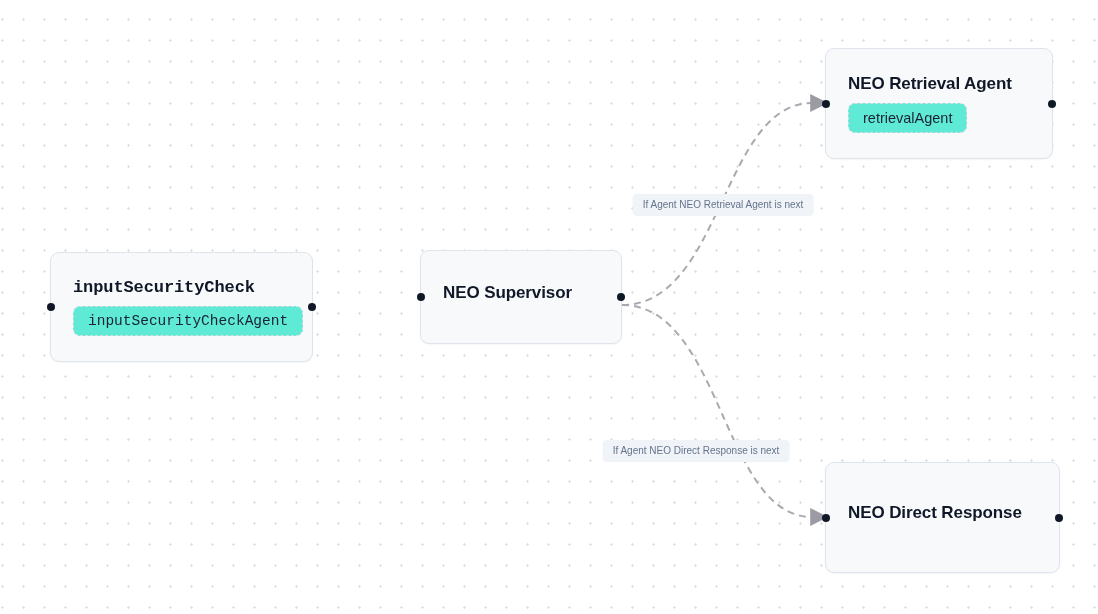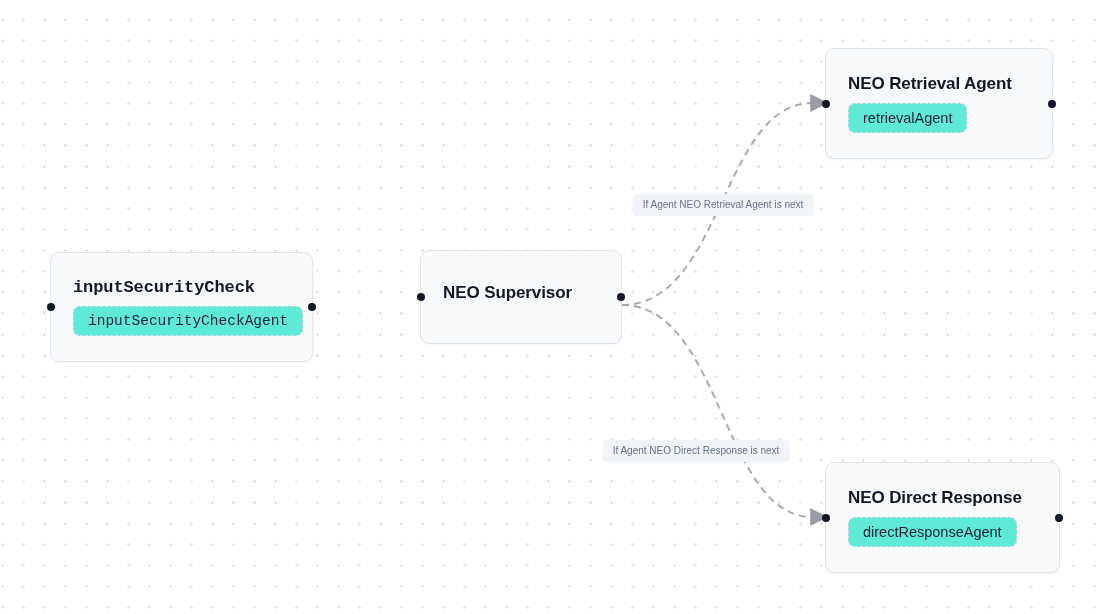--- a/index.html
+++ b/index.html
@@ -117,16 +117,15 @@
 
 <div class="flow-node" id="node-neo-retrieval-agent">
   <div class="node-title">NEO Retrieval Agent</div>
   <div class="agent-chip">retrievalAgent</div>
   <span class="handle left"></span>
   <span class="handle right"></span>
 </div>
 
 <div class="flow-node" id="node-neo-direct-response">
   <div class="node-title">NEO Direct Response</div>
-  <div class="agent-chip">directResponseAgent</div>
   <span class="handle left"></span>
   <span class="handle right"></span>
 </div>
 
 </body></html>

